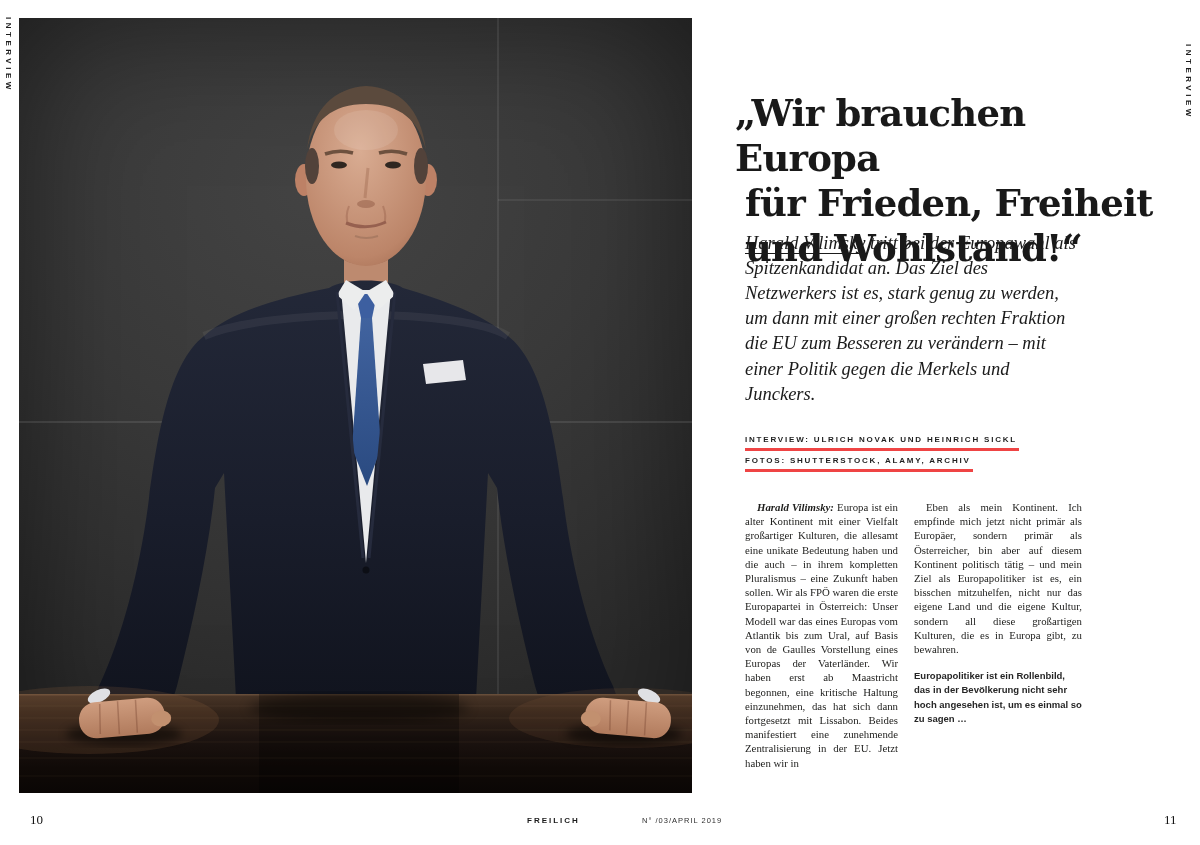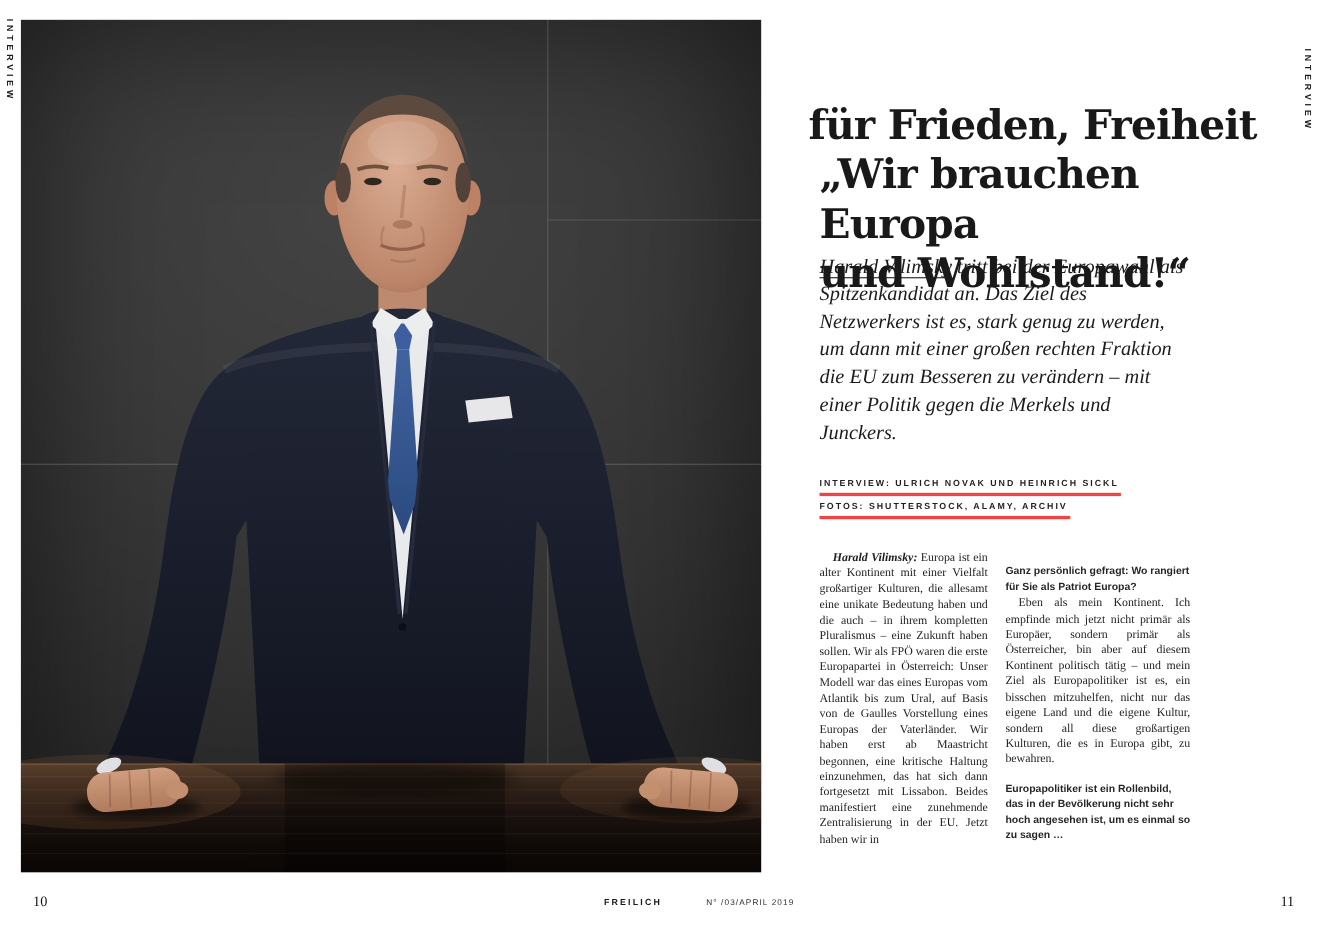--- a/index.html
+++ b/index.html
@@ -56,21 +56,21 @@
   .col-b{width:168px;flex:none;}
   .q{font:700 9.5px/14.2px "Liberation Sans",sans-serif;color:#262626;margin:0;}
   .ans{font:10.8px/14.2px "Liberation Serif",serif;color:#1d1d1b;text-align:justify;margin:0;hyphens:auto;}
   .ans.ind{text-indent:12px;}
   .mt{margin-top:13px;}
   .speaker{font-style:italic;font-weight:700;}
 
   
   .pn{position:absolute;top:812px;font:13px "Liberation Serif",serif;color:#111;}
   .pn.l{left:30px;} .pn.r{left:1164px;}
-  .brand{position:absolute;left:549px;top:816px;font:700 8px "Liberation Sans",sans-serif;letter-spacing:2px;color:#1a1a1a;}
+  .brand{position:absolute;left:527px;top:816px;font:700 8px "Liberation Sans",sans-serif;letter-spacing:2px;color:#1a1a1a;}
   .issue{position:absolute;left:642px;top:816px;font:7.5px "Liberation Sans",sans-serif;letter-spacing:1px;color:#2e2e2e;}
 </style>
 </head>
 <body>
 
 <div class="mlabel l">INTERVIEW</div>
 <div class="mlabel r">INTERVIEW</div>
 
 <div class="photo">
   <svg width="673" height="775" viewBox="0 0 673 775">
@@ -191,38 +191,37 @@
       <g transform="rotate(5 610 700)">
         <rect x="566" y="682" width="86" height="36" rx="17" fill="url(#handG)"></rect>
         <path d="M590,684 L592,714 M608,683 L609,716 M626,683 L627,716" stroke="rgba(120,70,50,0.4)" stroke-width="1.5" fill="none"></path>
         <ellipse cx="572" cy="704" rx="10" ry="8" fill="#c2906f"></ellipse>
       </g>
     </g>
   </svg>
 </div>
 
 <h1 class="headline">
+  <span>„Wir brauchen Europa</span>
   <span>für Frieden, Freiheit</span>
-  <span>„Wir brauchen Europa</span>
   <span>und Wohlstand!“</span>
 </h1>
 
 <p class="standfirst"><span class="name">Harald Vilimsky</span><span> tritt bei der Europawahl als Spitzenkandidat an. Das Ziel des Netzwerkers ist es, stark genug zu werden, um dann mit einer großen rechten Fraktion die EU zum Besseren zu verändern – mit einer Politik gegen die Merkels und Junckers.</span></p>
 
 <div class="credits">
   <div class="credit-line">INTERVIEW: ULRICH NOVAK UND HEINRICH SICKL</div>
   <div class="credit-line">FOTOS: SHUTTERSTOCK, ALAMY, ARCHIV</div>
 </div>
 
 <div class="bodycols">
   <div class="col-a">
     <p class="ans ind"><span class="speaker">Harald Vilimsky:</span><span> Europa ist ein alter Kontinent mit einer Vielfalt großartiger Kulturen, die allesamt eine unikate Bedeutung haben und die auch – in ihrem kompletten Pluralismus – eine Zukunft haben sollen. Wir als FPÖ waren die erste Europapartei in Österreich: Unser Modell war das eines Europas vom Atlantik bis zum Ural, auf Basis von de Gaulles Vorstellung eines Europas der Vaterländer. Wir haben erst ab Maastricht begonnen, eine kritische Haltung einzunehmen, das hat sich dann fortgesetzt mit Lissabon. Beides manifestiert eine zunehmende Zentralisierung in der EU. Jetzt haben wir in</span></p>
   </div>
   <div class="col-b">
-    <p class="q mt">Ganz persönlich gefragt: Wo rangiert für Sie als Patriot Europa?</p>
     <p class="ans ind">Eben als mein Kontinent. Ich empfinde mich jetzt nicht primär als Europäer, sondern primär als Österreicher, bin aber auf diesem Kontinent politisch tätig – und mein Ziel als Europapolitiker ist es, ein bisschen mitzuhelfen, nicht nur das eigene Land und die eigene Kultur, sondern all diese großartigen Kulturen, die es in Europa gibt, zu bewahren.</p>
     <p class="q mt">Europapolitiker ist ein Rollenbild, das in der Bevölkerung nicht sehr hoch angesehen ist, um es einmal so zu sagen …</p>
 
   </div>
 </div>
 
 <div class="pn l">10</div>
 <div class="brand">FREILICH</div>
 <div class="issue">N° /03/APRIL 2019</div>
 <div class="pn r">11</div>

